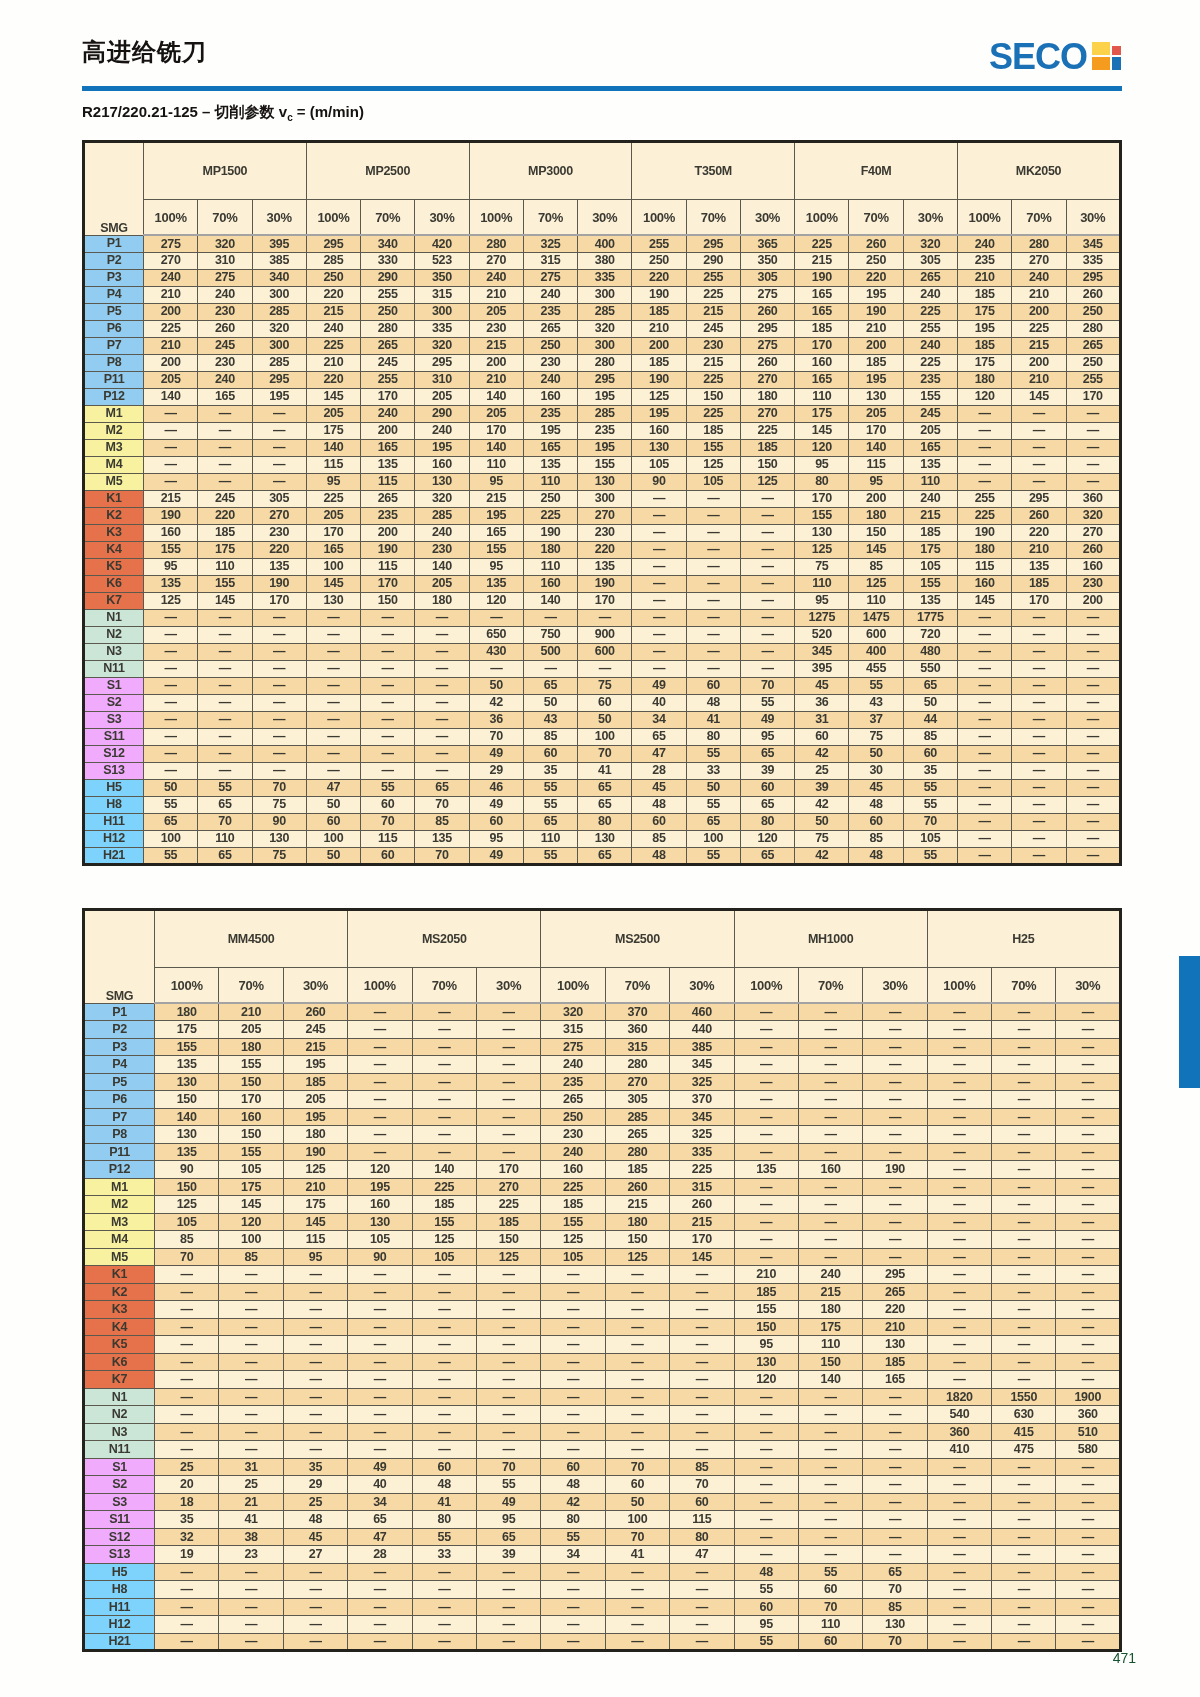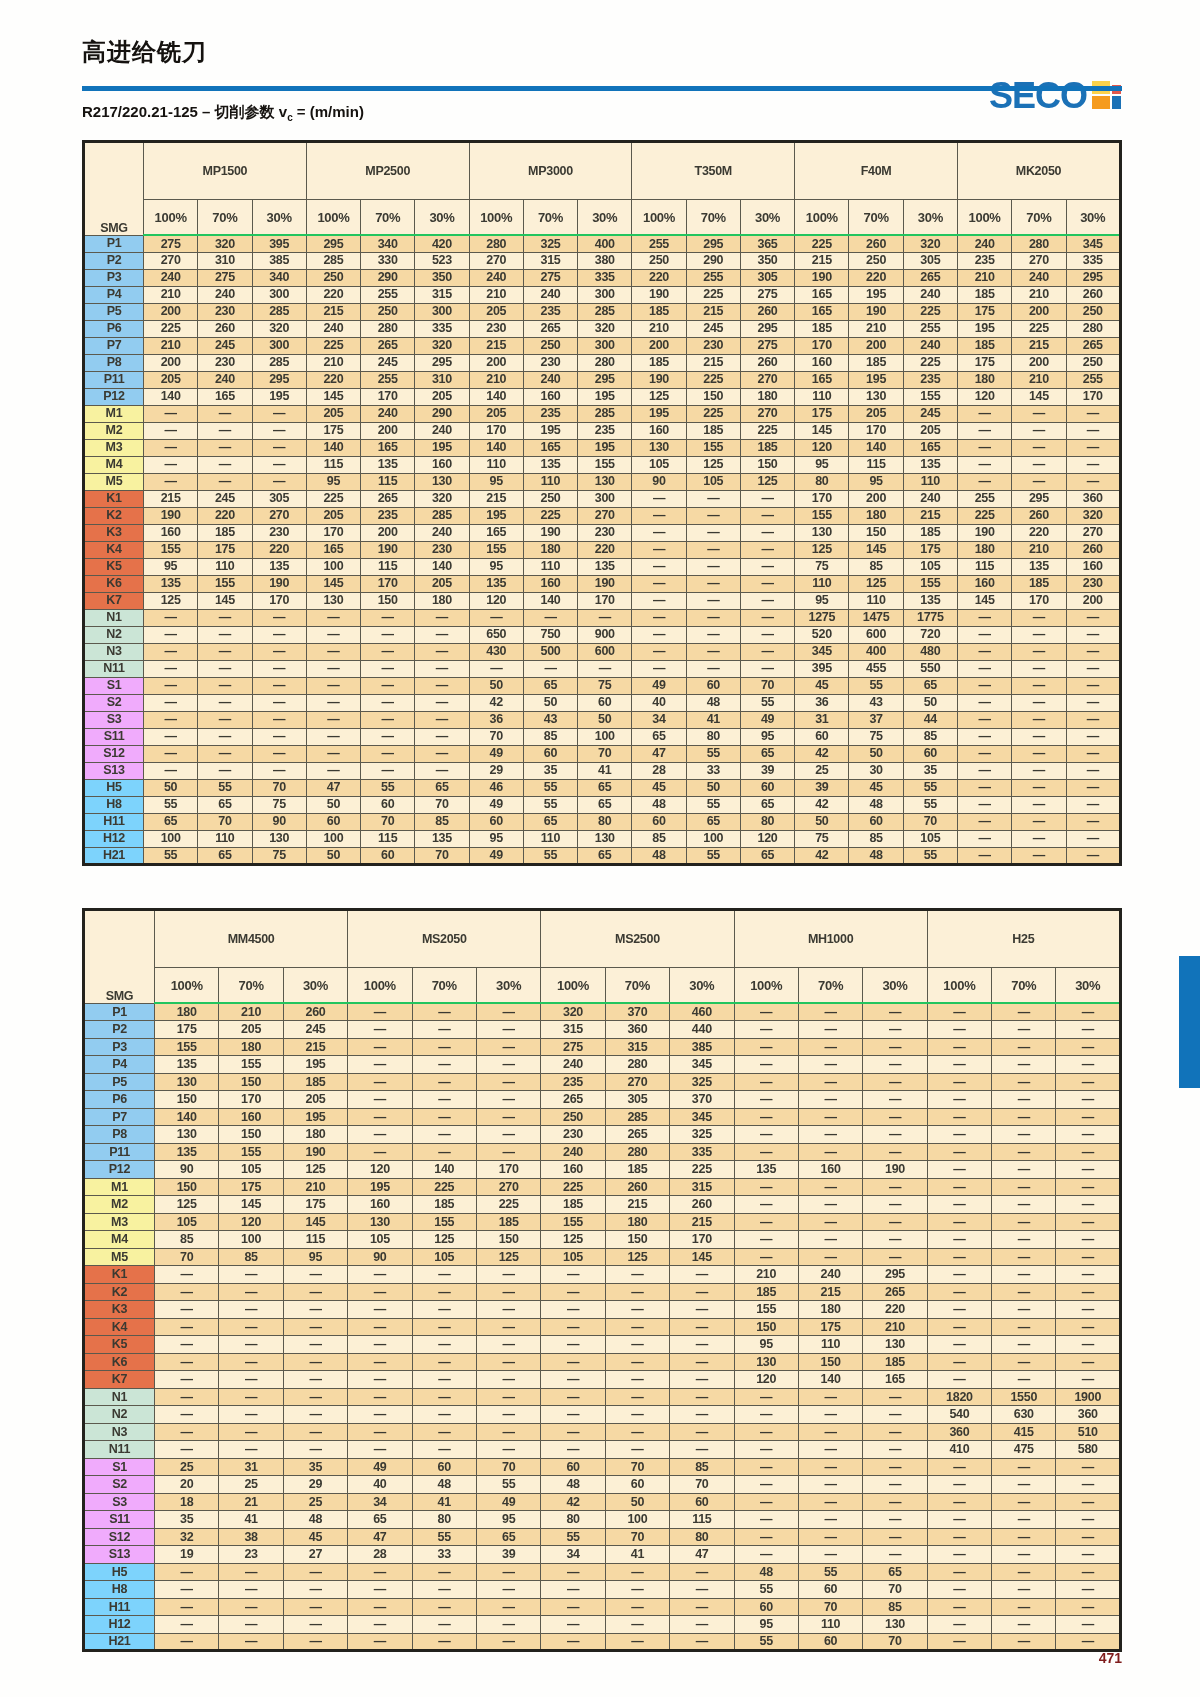--- a/index.html
+++ b/index.html
@@ -1,56 +1,56 @@
 <!DOCTYPE html>
 <html><head>
 <meta charset="utf-8">
 <style>
   html,body{margin:0;padding:0;background:#e9e9e9;}
   .page{position:relative;width:1200px;height:1697px;margin:0 auto;background:#fefefd;
         font-family:"Liberation Sans",sans-serif;overflow:hidden;}
   
   .hdr-title{position:absolute;left:82px;top:36px;font-size:24px;font-weight:bold;color:#15120f;
              font-family:Liberation Sans, sans-serif;letter-spacing:1px;}
-  .logo{position:absolute;top:42px;right:78px;display:flex;align-items:flex-start;margin-top:39px;}
+  .logo{position:absolute;top:42px;right:78px;display:flex;align-items:flex-start;}
   .logo-text{color:#1b71b6;font-size:36px;font-weight:900;letter-spacing:-1px;line-height:30px;
              font-family:"Liberation Sans",sans-serif;}
   .logo-mark{width:30px;height:30px;margin-left:5px;position:relative;}
   .logo-mark .sq{position:absolute;}
   .sq-y{left:0;top:0;width:18px;height:13px;background:#fcd24b;}
   .sq-o{left:0;top:15px;width:18px;height:13px;background:#f59b1e;}
   .sq-r{left:20px;top:4px;width:9px;height:9px;background:#e2574c;}
   .sq-b{left:20px;top:15px;width:9px;height:13px;background:#1b71b6;}
   .blue-rule{position:absolute;left:82px;top:86px;width:1040px;height:5px;background:#1173ba;}
   .tbl-title{position:absolute;left:82px;top:103px;font-size:15px;font-weight:bold;color:#15120f;}
   .tbl-title sub{font-size:10px;}
   
   .twrap1{position:absolute;left:82px;top:140px;}
   .twrap2{position:absolute;left:82px;top:908px;}
   .ctab{border-collapse:collapse;table-layout:fixed;width:1040px;border:3px solid #23221d;}
   .ctab th,.ctab td{border:1px solid #5b594d;padding:0;margin:0;text-align:center;
         font:bold 12.5px/1 "Liberation Sans",sans-serif;color:#3b3a32;letter-spacing:-0.3px;
         white-space:nowrap;overflow:hidden;}
   .ctab thead th{background:#fcf0d7;}
   .grade{height:56px;font-size:13.5px;}
-  .pr th{height:34px;font-size:13px;border-bottom:2px solid #22c55e;}
+  .pr th{height:34px;font-size:13px;border-bottom:2px solid #a3a3a3;}
   .smg-hd{vertical-align:bottom;padding-bottom:10px;font-size:13.5px;border-right:2px solid #2f2e27;}
   .gs{border-left:2px solid #2f2e27;}
   tbody tr{height:17px;}
   .t2 tbody tr{height:17.5px;}
   tr.dk td.cell{background:#f6d9a4;}
   tr.lt td.cell{background:#fcf0d5;}
   .lbl{border-right:2px solid #2f2e27;font-size:12.5px;}
   .lbl-P{background:#92ccf0;}
   .lbl-M{background:#f8f2a0;}
   .lbl-K{background:#e5724a;}
   .lbl-N{background:#cbe5d6;}
   .lbl-S{background:#f0abfc;}
   .lbl-H{background:#7dd3fc;}
-  .page-num{position:absolute;right:78px;top:1650px;font-size:14px;font-weight:bold;color:#7f1d1d;}
+  .page-num{position:absolute;right:64px;top:1650px;font-size:14px;font-weight:normal;color:#14532d;}
   .side-tab{position:absolute;right:0;top:956px;width:21px;height:132px;background:#1173ba;}
 </style>
 </head>
 <body>
 
 <div class="page">
   <div class="hdr-title">高进给铣刀</div>
 
   <div class="logo">
     <span class="logo-text">SECO</span>

